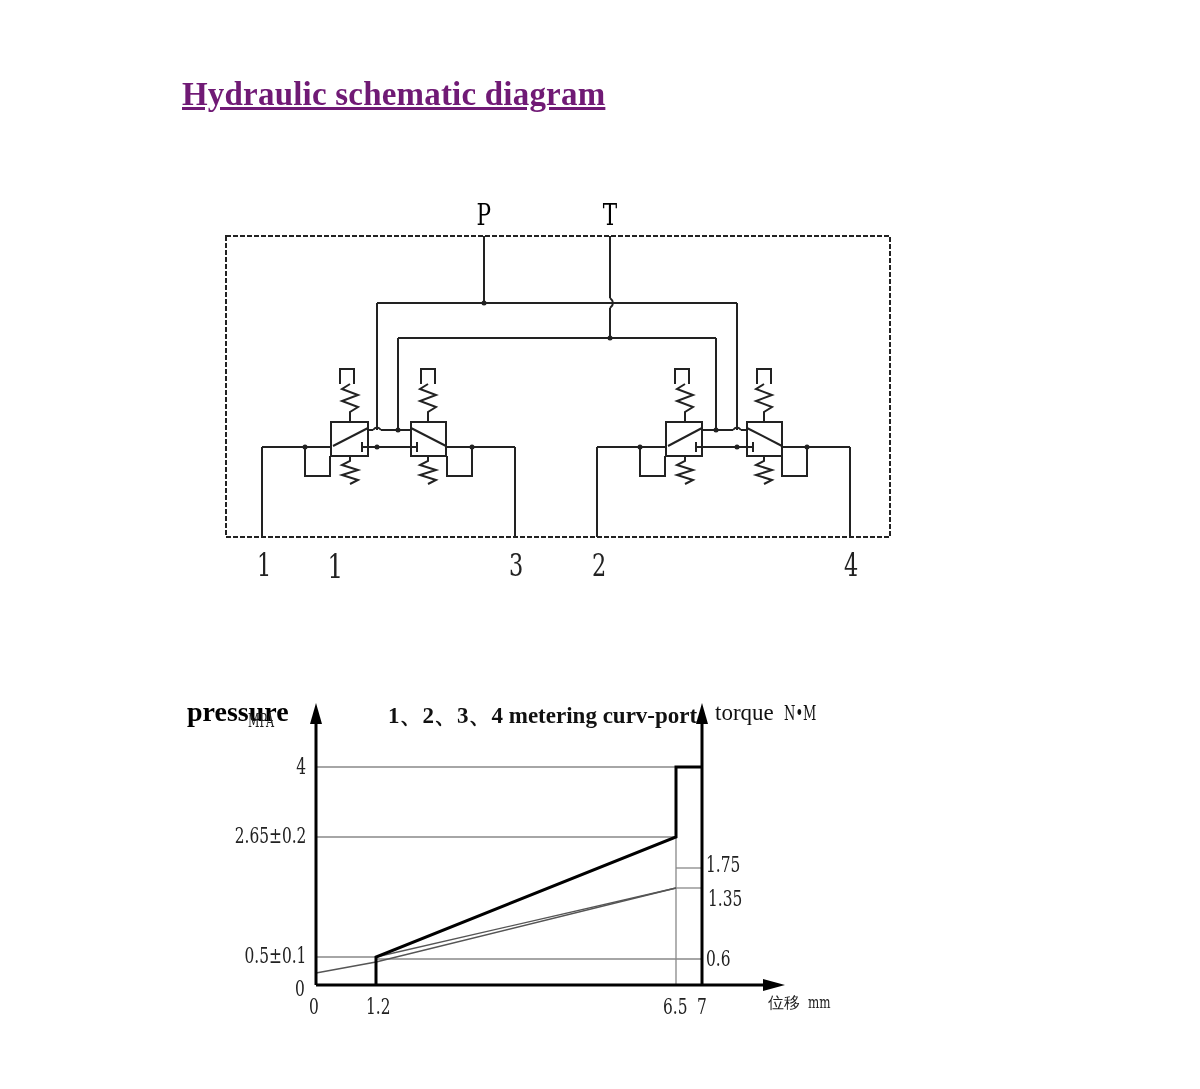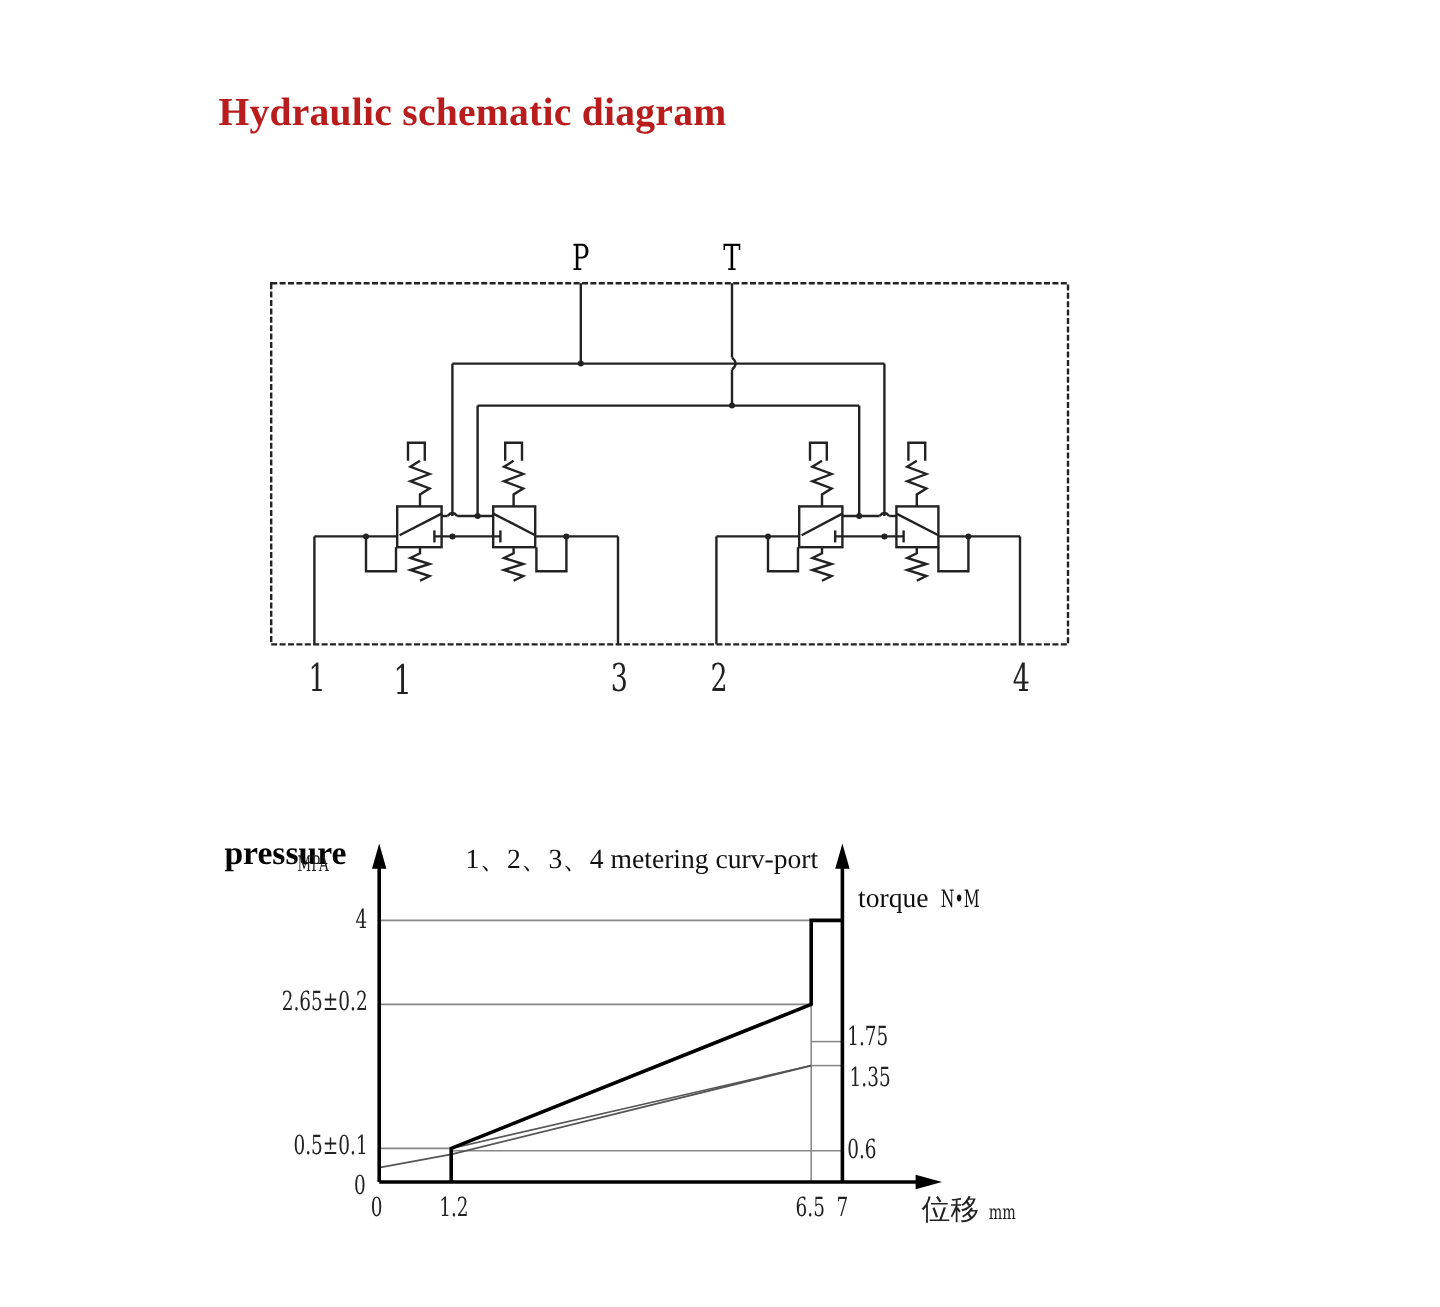--- a/index.html
+++ b/index.html
@@ -1,20 +1,20 @@
 <!DOCTYPE html>
 <html><head>
 <meta charset="utf-8">
 <style>
   html, body { margin: 0; padding: 0; background: #ffffff; }
   body { width: 1200px; height: 1089px; position: relative; overflow: hidden; }
   .title {
     position: absolute; left: 182px; top: 76px;
     font-family: "Liberation Serif", serif; font-weight: bold; font-size: 33px;
-    color: #b91c1c; letter-spacing: 0.2px;
+    color: #701a75; letter-spacing: 0.2px; text-decoration: underline;
   }
   svg { position: absolute; left: 0; top: 0; }
   .cond { font-family: "DejaVu Serif", serif; }
 </style>
 </head>
 <body>
 
 <div class="title">Hydraulic schematic diagram</div>
 
 <svg width="1200" height="620" viewBox="0 0 1200 620">
@@ -152,38 +152,38 @@
 
   <polygon points="316,703 310,724 322,724" fill="#000"></polygon>
   <polygon points="702,703 696,724 708,724" fill="#000"></polygon>
   <polygon points="785,985 763,979 763,991" fill="#000"></polygon>
 </svg>
 
 <div style="position:absolute;left:187px;top:696px;font-family:'Liberation Serif',serif;font-weight:bold;font-size:28px;color:#000;">pressure</div>
 <div style="position:absolute;left:248px;top:710px;font-family:'DejaVu Serif',serif;font-size:18px;color:#222;transform:scaleX(0.62);transform-origin:left top;">MPA</div>
 
 <div style="position:absolute;left:388px;top:700px;white-space:nowrap;color:#111;">
-  <span style="font-family:'Liberation Serif',serif;font-size:23px;">1、2、3、4 metering curv-port</span>
+  <span style="font-family:'Liberation Serif',serif;font-size:23px;font-weight:bold;">1、2、3、4 metering curv-port</span>
 </div>
 
-<div style="position:absolute;left:715px;top:700px;white-space:nowrap;color:#111;margin-top:36px;">
+<div style="position:absolute;left:715px;top:700px;white-space:nowrap;color:#111;">
   <span style="font-family:'Liberation Serif',serif;font-size:23px;">torque</span>
   <span style="display:inline-block;font-family:'DejaVu Serif',serif;font-size:20px;transform:scaleX(0.65);transform-origin:left center;margin-left:6px;">N•M</span>
 </div>
 
 <div style="position:absolute;right:894px;top:754px;font-family:'DejaVu Serif',serif;font-size:22px;color:#222;transform:scaleX(0.7);transform-origin:right center;">4</div>
 <div style="position:absolute;right:894px;top:823px;font-family:'DejaVu Serif',serif;font-size:22px;color:#222;transform:scaleX(0.7);transform-origin:right center;white-space:nowrap;">2.65±0.2</div>
 <div style="position:absolute;right:894px;top:943px;font-family:'DejaVu Serif',serif;font-size:22px;color:#222;transform:scaleX(0.7);transform-origin:right center;white-space:nowrap;">0.5±0.1</div>
 <div style="position:absolute;left:295px;top:976px;font-family:'DejaVu Serif',serif;font-size:22px;color:#222;transform:scaleX(0.7);transform-origin:left center;">0</div>
 
 <div style="position:absolute;left:309px;top:994px;font-family:'DejaVu Serif',serif;font-size:22px;color:#222;transform:scaleX(0.7);transform-origin:left center;">0</div>
 <div style="position:absolute;left:366px;top:994px;font-family:'DejaVu Serif',serif;font-size:22px;color:#222;transform:scaleX(0.7);transform-origin:left center;">1.2</div>
 <div style="position:absolute;left:663px;top:994px;font-family:'DejaVu Serif',serif;font-size:22px;color:#222;transform:scaleX(0.7);transform-origin:left center;">6.5</div>
 <div style="position:absolute;left:697px;top:994px;font-family:'DejaVu Serif',serif;font-size:22px;color:#222;transform:scaleX(0.7);transform-origin:left center;">7</div>
 
 <div style="position:absolute;left:768px;top:992px;white-space:nowrap;color:#222;">
-  <span style="font-family:'DejaVu Sans',sans-serif;font-size:24px;">位移</span>
+  <span style="font-family:'DejaVu Sans',sans-serif;font-size:16px;">位移</span>
   <span style="display:inline-block;font-family:'DejaVu Serif',serif;font-size:17px;transform:scaleX(0.7);transform-origin:left center;margin-left:4px;">mm</span>
 </div>
 
 <div style="position:absolute;left:706px;top:852px;font-family:'DejaVu Serif',serif;font-size:22px;color:#222;transform:scaleX(0.7);transform-origin:left center;">1.75</div>
 <div style="position:absolute;left:708px;top:886px;font-family:'DejaVu Serif',serif;font-size:22px;color:#222;transform:scaleX(0.7);transform-origin:left center;">1.35</div>
 <div style="position:absolute;left:706px;top:946px;font-family:'DejaVu Serif',serif;font-size:22px;color:#222;transform:scaleX(0.7);transform-origin:left center;">0.6</div>
 
 </body></html>

